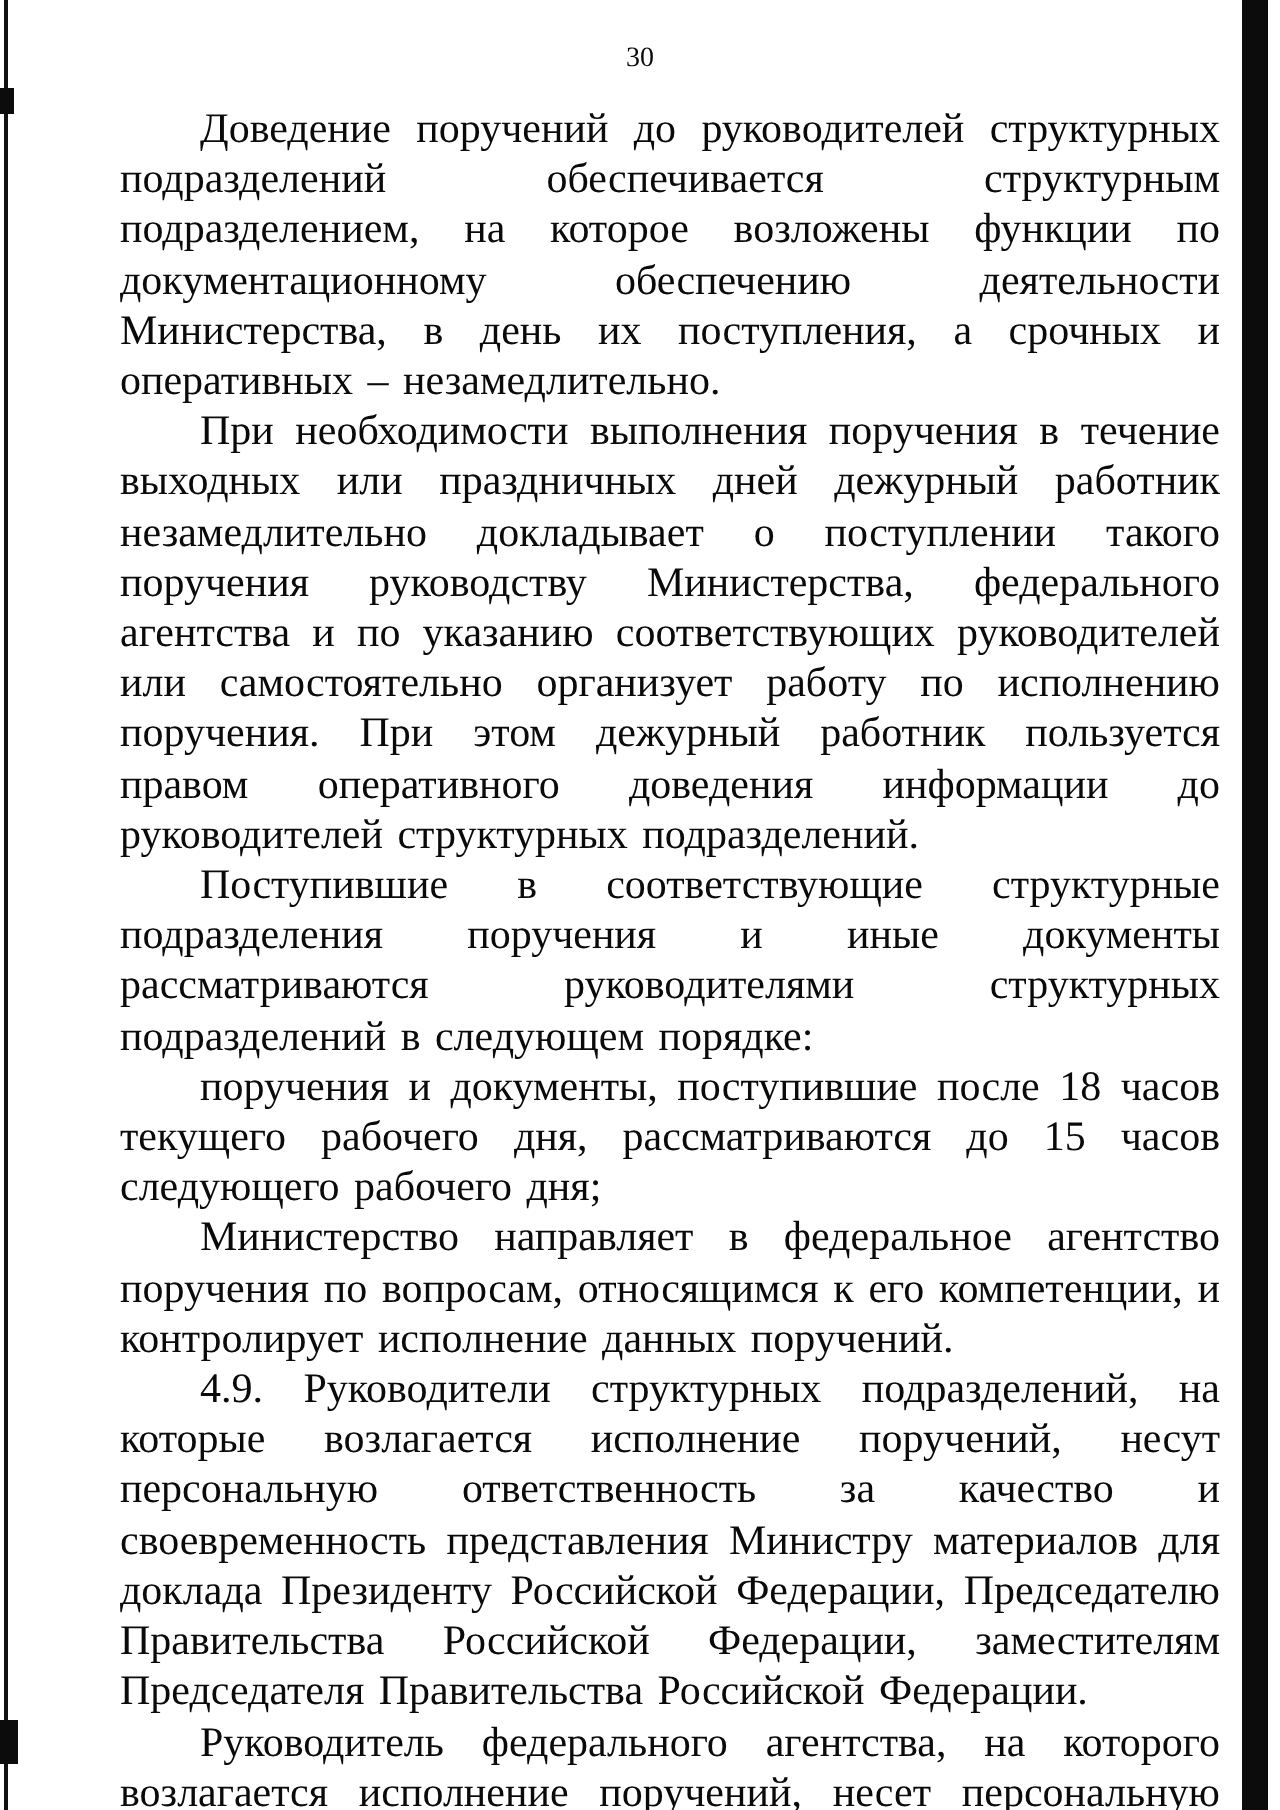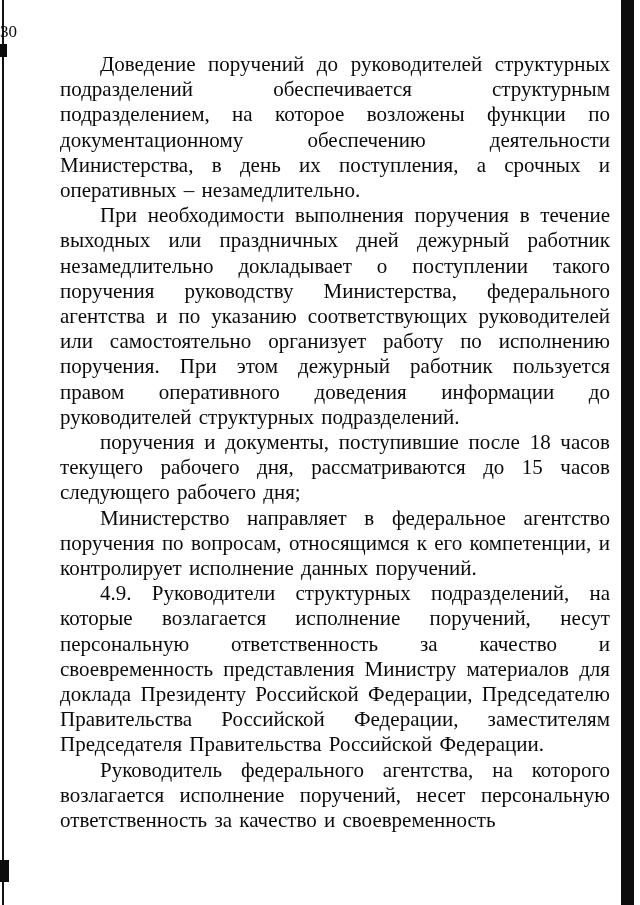--- a/index.html
+++ b/index.html
@@ -47,21 +47,22 @@
     top: 860px;
     width: 9px;
     height: 22px;
     background: #0c0c0c;
   }
   .page-number {
     position: absolute;
     top: 22px;
     left: 0;
     width: 640px;
-    font-size: 17px;
+    text-align: center;
+    font-size: 14px;
   }
   .text-block {
     position: absolute;
     top: 52px;
     left: 60px;
     width: 550px;
     font-size: 21px;
     line-height: 25.2px;
     text-align: justify;
     text-justify: inter-word;
@@ -81,19 +82,20 @@
   <div class="edge-left"></div>
   <div class="edge-right"></div>
   <div class="blob-top-left"></div>
   <div class="blob-bottom-left"></div>
 
   <div class="page-number">30</div>
 
   <div class="text-block">
     <p>Доведение поручений до руководителей структурных подразделений обеспечивается структурным подразделением, на которое возложены функции по документационному обеспечению деятельности Министерства, в день их поступления, а срочных и оперативных – незамедлительно.</p>
     <p>При необходимости выполнения поручения в течение выходных или праздничных дней дежурный работник незамедлительно докладывает о поступлении такого поручения руководству Министерства, федерального агентства и по указанию соответствующих руководителей или самостоятельно организует работу по исполнению поручения. При этом дежурный работник пользуется правом оперативного доведения информации до руководителей структурных подразделений.</p>
+    <p>Поступившие в соответствующие структурные подразделения поручения и иные документы рассматриваются руководителями структурных подразделений в следующем порядке:</p>
     <p>поручения и документы, поступившие после 18 часов текущего рабочего дня, рассматриваются до 15 часов следующего рабочего дня;</p>
     <p>Министерство направляет в федеральное агентство поручения по вопросам, относящимся к его компетенции, и контролирует исполнение данных поручений.</p>
     <p>4.9. Руководители структурных подразделений, на которые возлагается исполнение поручений, несут персональную ответственность за качество и своевременность представления Министру материалов для доклада Президенту Российской Федерации, Председателю Правительства Российской Федерации, заместителям Председателя Правительства Российской Федерации.</p>
     <p>Руководитель федерального агентства, на которого возлагается исполнение поручений, несет персональную ответственность за качество и своевременность</p>
   </div>
 
 </div>
 
 </body></html>

